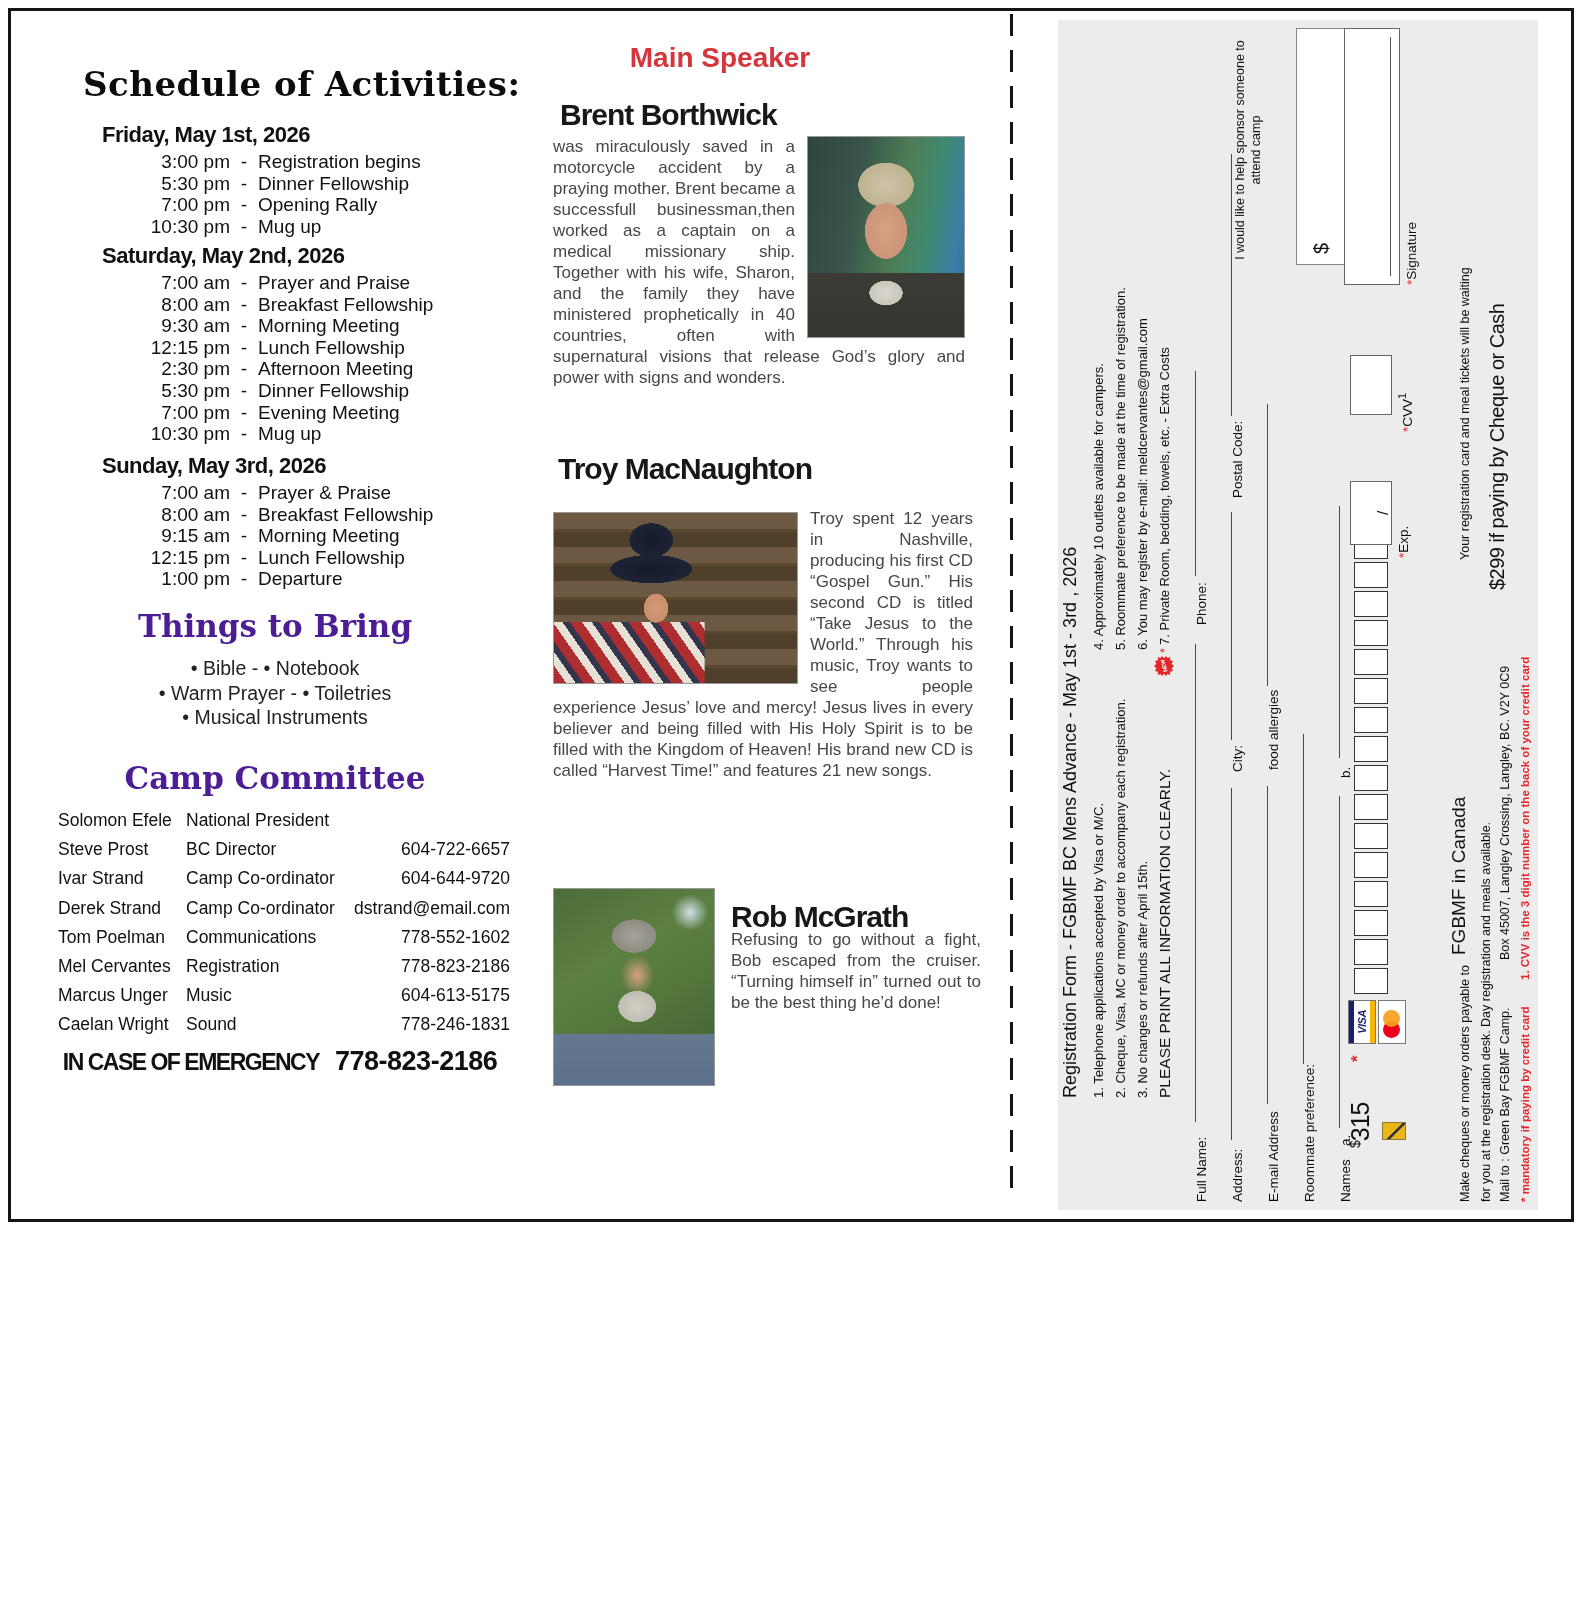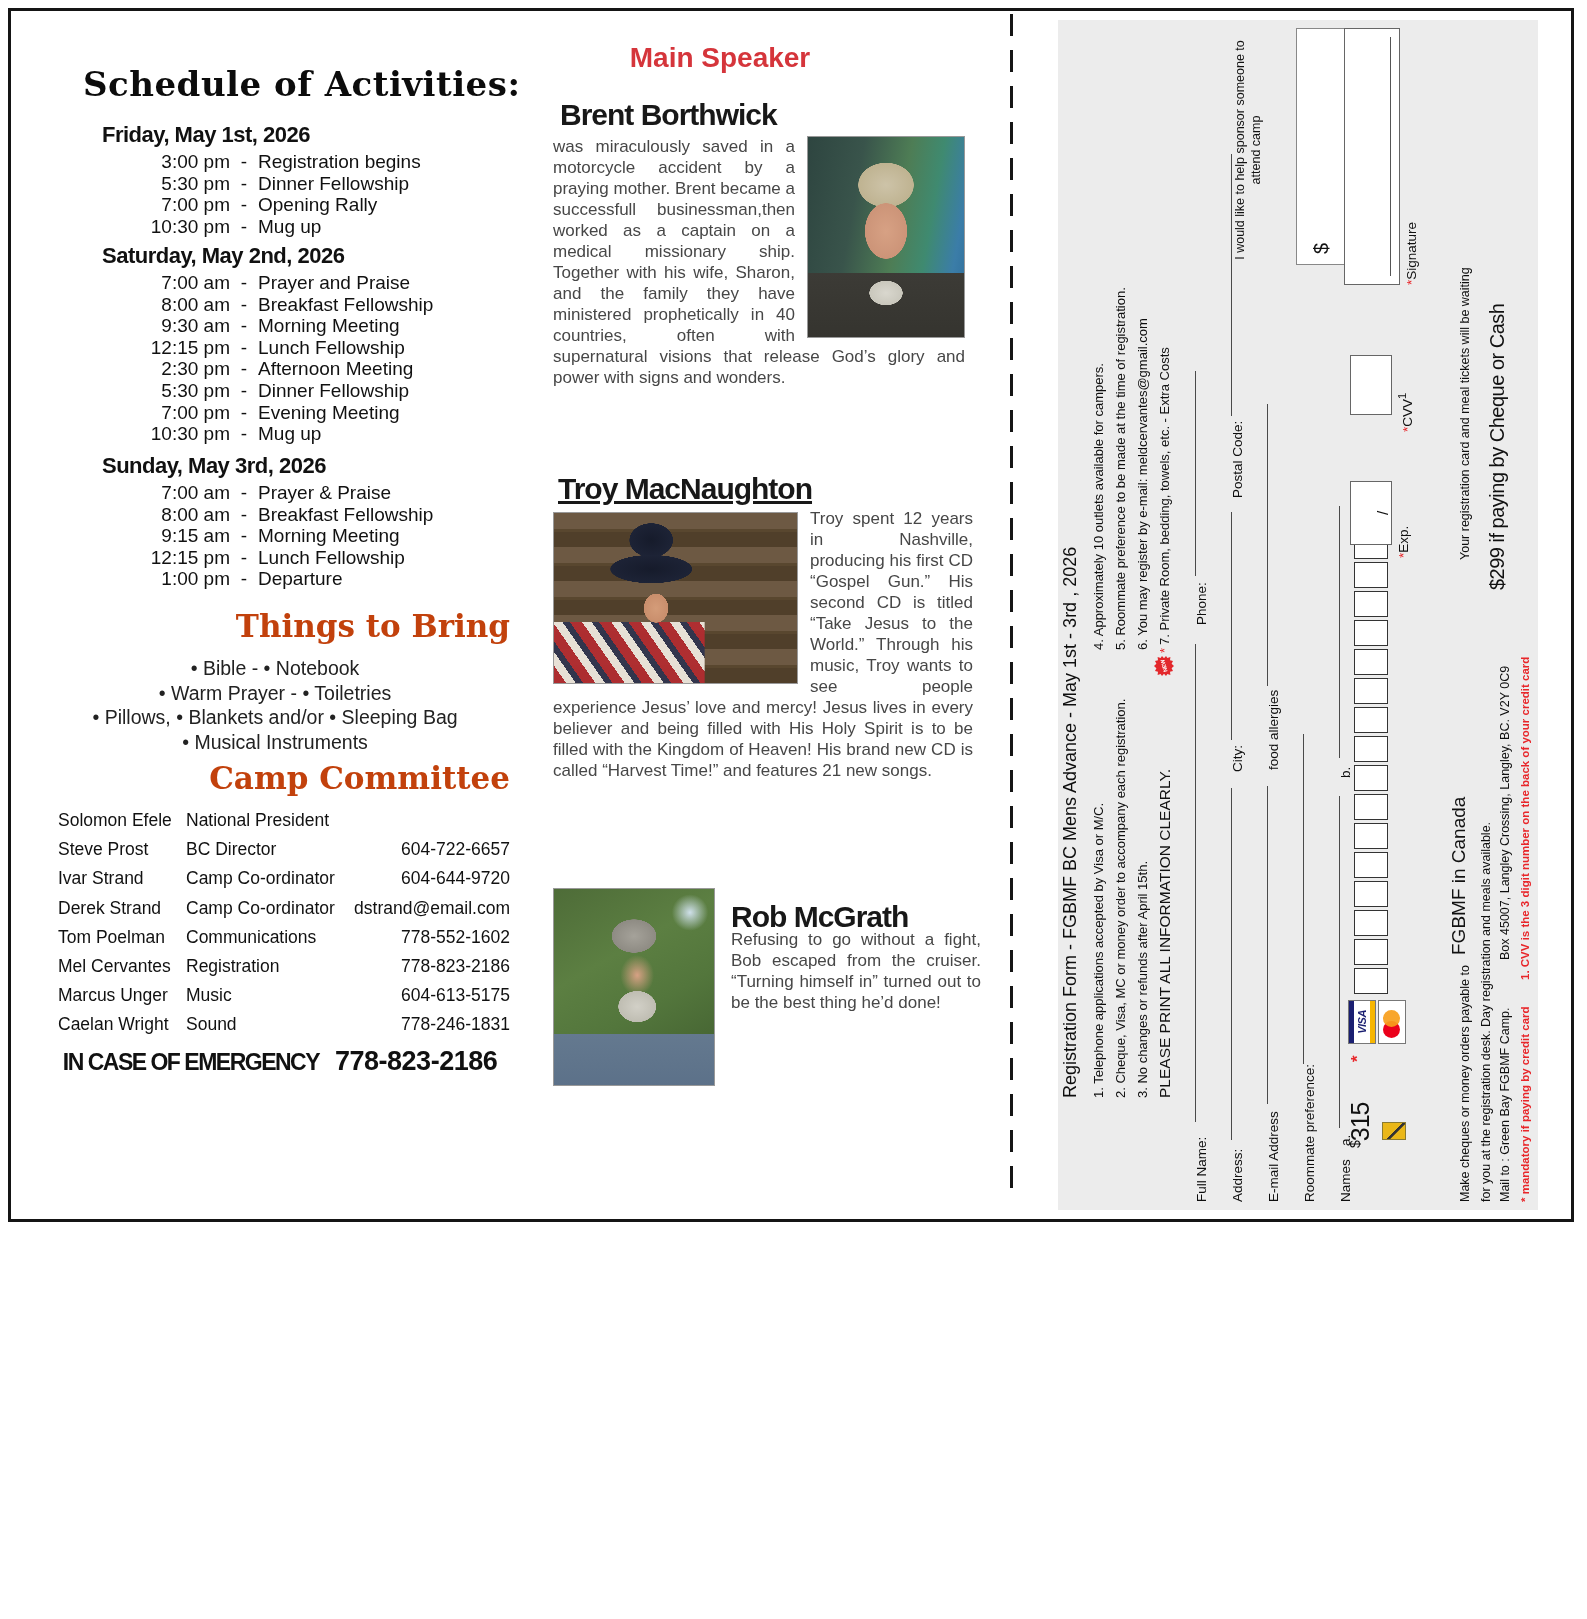--- a/index.html
+++ b/index.html
@@ -16,21 +16,21 @@
                font-weight:bold;font-size:34px;letter-spacing:0.5px;color:#0c0c0c;}
   .day-h{font-weight:bold;font-size:22px;letter-spacing:-0.5px;}
   .srow{display:flex;white-space:nowrap;font-size:19px;line-height:21.6px;}
   .st{width:122px;text-align:right;}
   .sd{width:28px;text-align:center;}
   #day1h{left:102px;top:122px;} #day1i{left:108px;top:151px;}
   #day2h{left:102px;top:243px;} #day2i{left:108px;top:272px;}
   #day3h{left:102px;top:453px;} #day3i{left:108px;top:482px;}
 
   .center-col{width:470px;text-align:center;}
-  .big-serif{font-family:"DejaVu Serif",serif;font-weight:bold;color:#c2410c;text-align:right;}
+  .big-serif{font-family:"DejaVu Serif",serif;font-weight:bold;color:#4c1d95;}
   #bring-title{left:40px;top:608px;font-size:31px;}
   #bring-lines{left:30px;top:656px;width:490px;text-align:center;font-size:19.5px;line-height:24.5px;color:#222;}
   #committee-title{left:40px;top:760px;font-size:31px;}
   #committee-rows{left:58px;top:810px;width:452px;font-size:17.5px;}
   .crow{display:flex;height:29.2px;align-items:baseline;white-space:nowrap;}
   .cname{width:128px;} .crole{width:154px;} .ccontact{width:170px;text-align:right;}
   #emergency{left:40px;top:1046px;width:480px;display:flex;justify-content:center;align-items:baseline;gap:16px;}
   #emergency .elabel{font-weight:bold;font-size:23px;letter-spacing:-1.5px;}
   #emergency .ephone{font-weight:bold;font-size:27px;letter-spacing:-0.5px;}
 
@@ -41,21 +41,21 @@
   .bio{font-size:17px;line-height:21px;text-align:justify;color:#474747;}
   #brent-block{left:553px;top:136px;width:412px;}
   .photo{border:1px solid #999;}
   #brent-photo{float:right;width:156px;height:200px;margin:0 0 6px 12px;
     background-image:
       radial-gradient(ellipse 30px 22px at 50% 78%, #d9d7ce 0%, #c9c7bc 55%, rgba(0,0,0,0) 56%),
       radial-gradient(ellipse 38px 50px at 50% 47%, #d7a184 0%, #cc9478 55%, rgba(0,0,0,0) 56%),
       radial-gradient(ellipse 50px 40px at 50% 24%, #cdc3a8 0%, #bfb391 55%, rgba(0,0,0,0) 56%),
       linear-gradient(to top, #35342f 0%, #3c3b36 32%, rgba(0,0,0,0) 32%),
       linear-gradient(100deg, #2e4540 0%, #39544b 30%, #4e7d55 55%, #3f8a70 72%, #3b7da8 88%, #2d6c99 100%);}
-  #troy-name{left:558px;top:472px;text-decoration:underline;}
+  #troy-name{left:558px;top:452px;}
   #troy-block{left:553px;top:508px;width:420px;}
   #troy-photo{float:left;width:243px;height:170px;margin:4px 12px 6px 0;
     background-image:
       radial-gradient(ellipse 58px 20px at 40% 33%, #161b2b 0%, #1d2336 70%, rgba(0,0,0,0) 71%),
       radial-gradient(ellipse 36px 28px at 40% 16%, #161b2b 0%, #1d2336 60%, rgba(0,0,0,0) 61%),
       radial-gradient(ellipse 22px 26px at 42% 56%, #d49c79 0%, #c98e6c 55%, rgba(0,0,0,0) 56%),
       repeating-linear-gradient(55deg, rgba(178,44,48,0.95) 0 10px, rgba(238,232,222,0.95) 10px 18px, rgba(48,52,78,0.95) 18px 24px),
       repeating-linear-gradient(to bottom, #6d5943 0 16px, #59472f 16px 19px, #503f2a 19px 34px);
     background-size:100% 100%,100% 100%,100% 100%,62% 36%,100% 100%;
     background-position:0 0,0 0,0 0,0 100%,0 0;background-repeat:no-repeat;}
@@ -238,21 +238,20 @@
       <span class="st">1:00 pm</span>
       <span class="sd">-</span>
       <span class="sa">Departure</span>
     </div>
     </div>
 
   <div class="abs center-col big-serif" id="bring-title">Things to Bring</div>
   <div class="abs" id="bring-lines">
       <div>• Bible - • Notebook</div>
       <div>• Warm Prayer - • Toiletries</div>
-      <div>• Pillows, • Blankets and/or • Sleeping Bag</div>
       <div>• Musical Instruments</div>
     </div>
 
   <div class="abs center-col big-serif" id="committee-title">Camp Committee</div>
   <div class="abs" id="committee-rows">
       <div class="crow">
       <span class="cname">Solomon Efele</span>
       <span class="crole">National President</span>
       <span class="ccontact"></span>
     </div>

